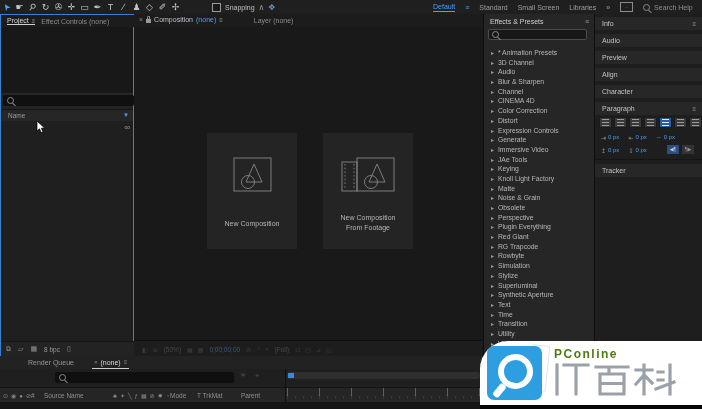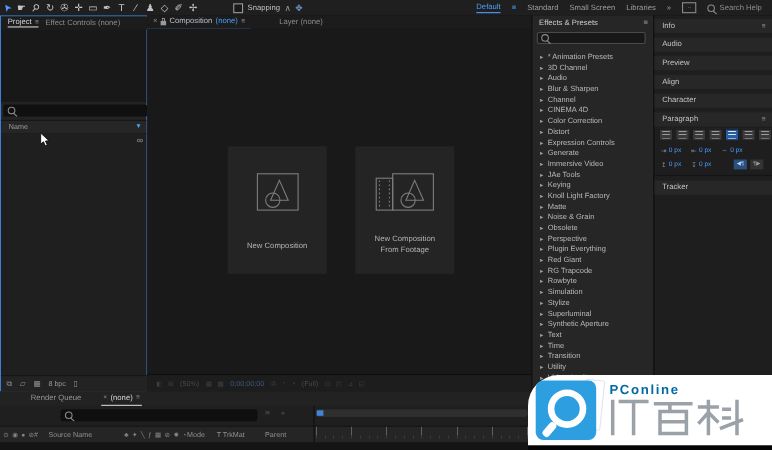--- a/index.html
+++ b/index.html
@@ -105,21 +105,21 @@
   .ruler2{left:287px;top:40px;width:196px;height:3px;background:repeating-linear-gradient(90deg,#383838 0 1px,transparent 1px 8px);}
   .tvdiv{left:285px;top:13px;width:1px;height:33px;background:#101010;}
   .tbottom{left:0;top:46px;width:483px;height:7px;background:#141414;}
   
   .watermark{left:480px;top:341px;width:222px;height:64px;background:#fff;border-top-left-radius:28px;}
   .wm-black{left:480px;top:405px;width:222px;height:4px;background:#050505;}
   .wm-page{position:absolute;left:50px;top:4px;width:16px;height:44px;background:#fff;border:1px solid #dfe5ec;border-radius:2px;transform:rotate(6deg);z-index:1;}
   .wm-logo{position:absolute;left:7px;top:5px;width:55px;height:54px;background:#2d9fe1;border-radius:7px;z-index:2;}
   .wm-ring{position:absolute;left:11px;top:8px;width:23px;height:23px;border:6px solid #fff;border-radius:50%;}
   .wm-handle{position:absolute;left:9px;top:37px;width:7px;height:15px;background:#fff;border-radius:3px;transform:rotate(40deg);}
-  .wm-brand{position:absolute;left:74px;top:6px;font-size:12px;letter-spacing:1.5px;color:#0369a1;font-weight:bold;}
+  .wm-brand{position:absolute;left:74px;top:6px;font-size:12px;letter-spacing:1.5px;color:#4d7c0f;font-weight:bold;}
   .wm-title{position:absolute;left:72px;top:20px;}
   
   .cursor{left:36px;top:120px;z-index:60;}
 </style>
 </head>
 <body>
 
 <div id="screen">
 
   <div class="abs topbar">

